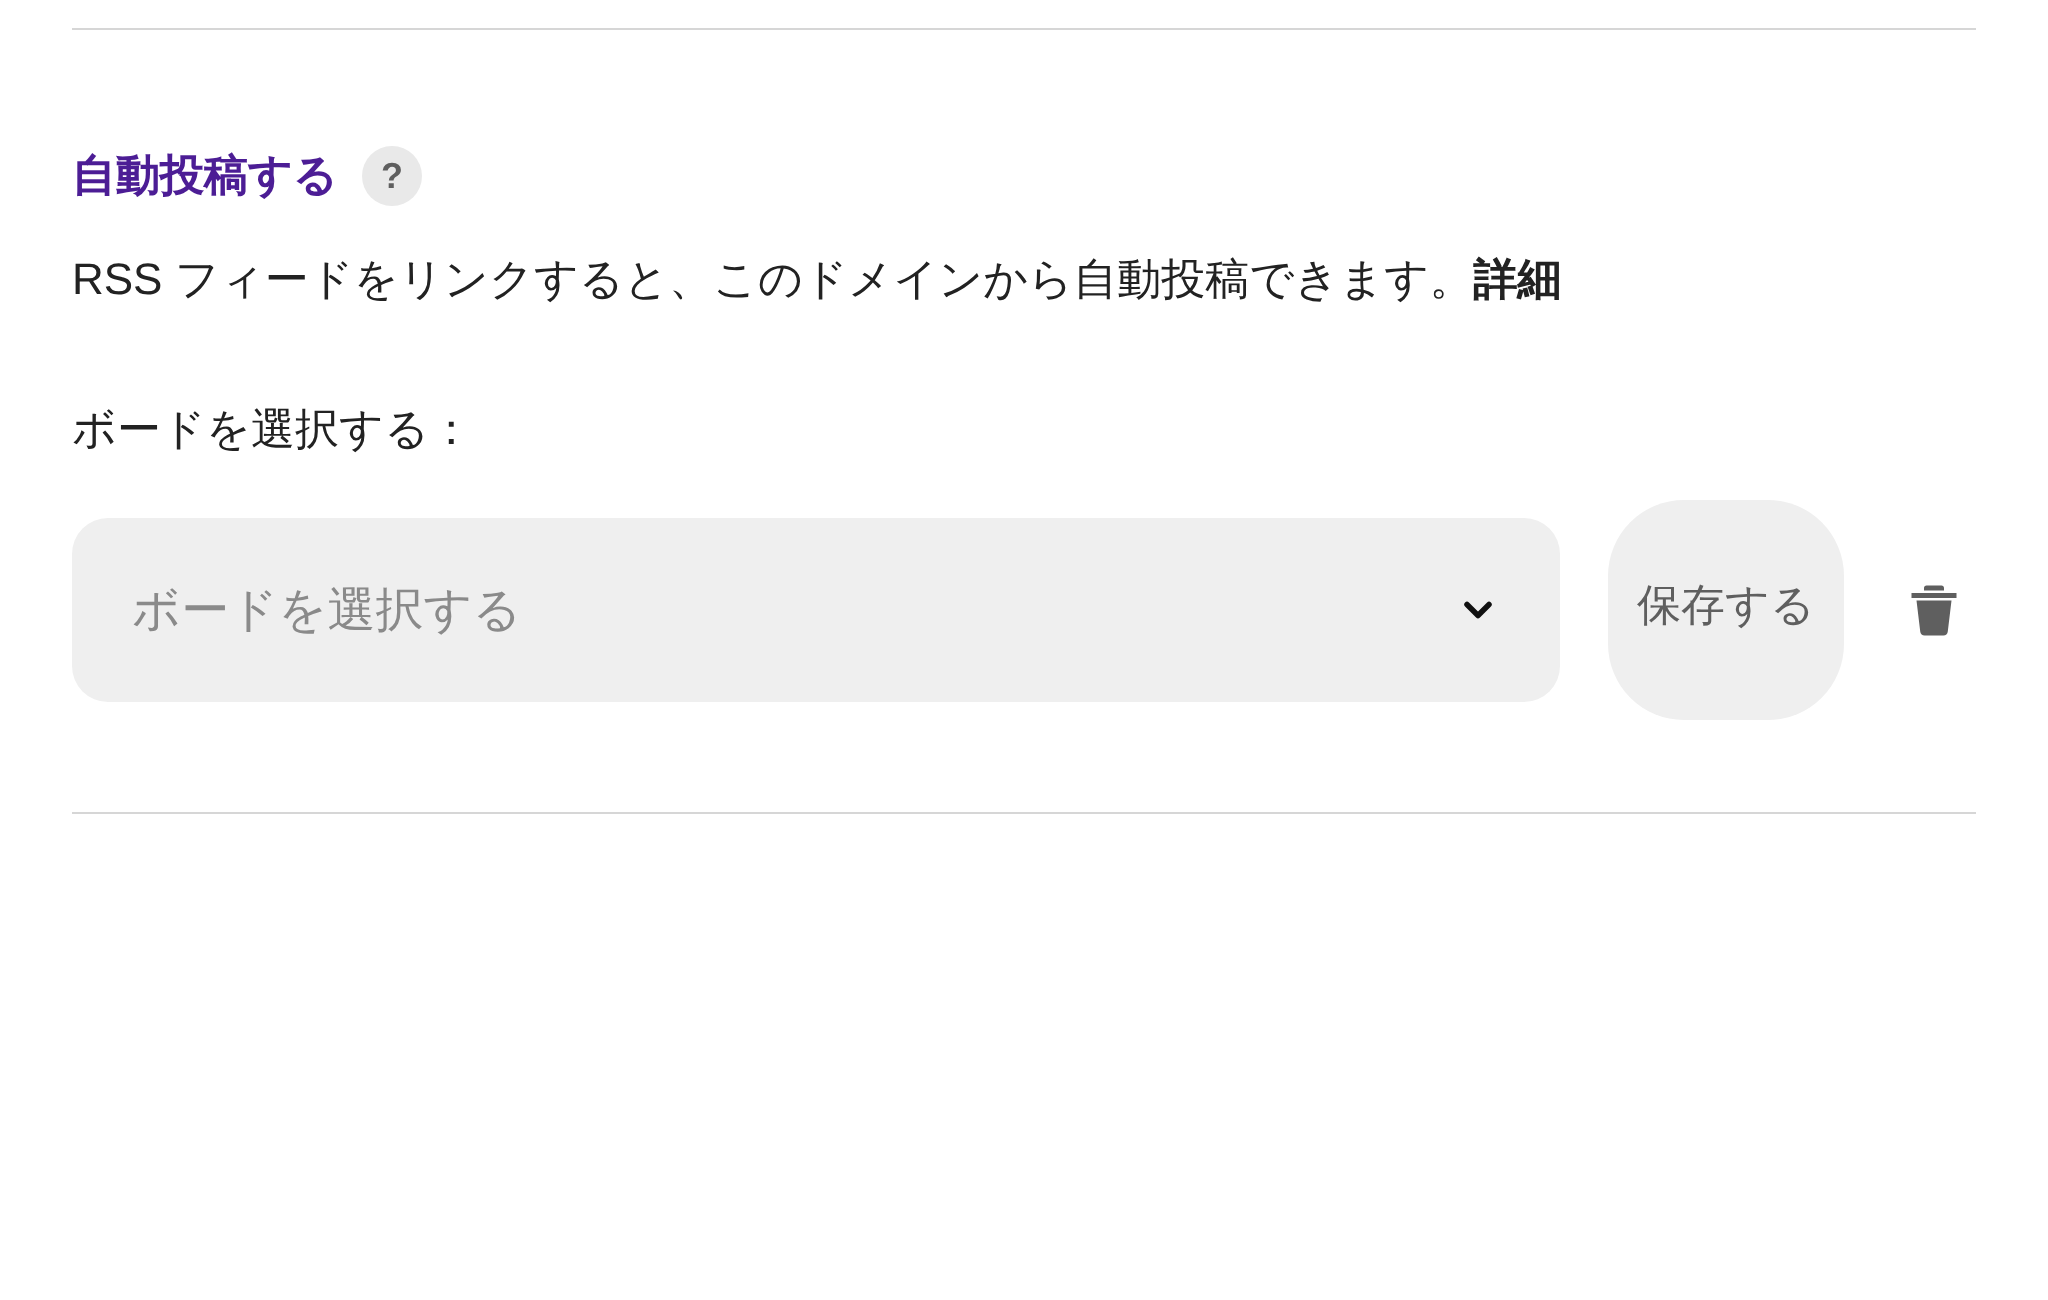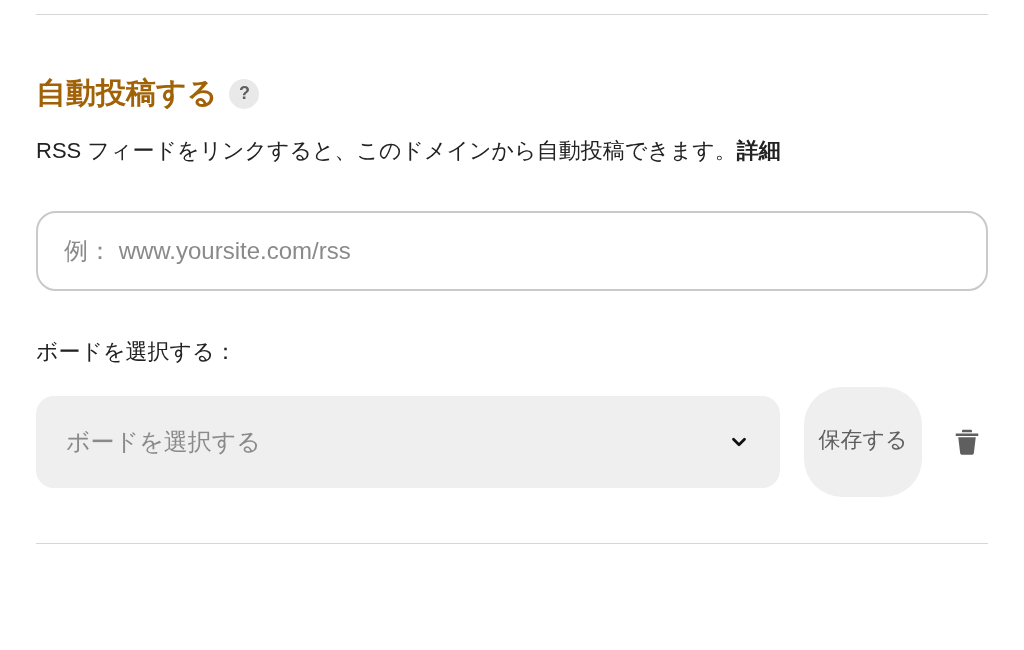--- a/index.html
+++ b/index.html
@@ -26,23 +26,23 @@
     .section {
       padding-top: 44px;
     }
     .heading-row {
       display: flex;
       align-items: center;
       gap: 12px;
       margin-bottom: 20px;
     }
     .heading {
-      font-size: 30px;
+      font-size: 22px;
       font-weight: 700;
-      color: #a16207;
+      color: #4c1d95;
     }
     .help-badge {
       width: 30px;
       height: 30px;
       border-radius: 50%;
       background: #e9e9e9;
       display: flex;
       align-items: center;
       justify-content: center;
       font-size: 18px;
@@ -139,21 +139,20 @@
   <div class="heading-row">
     <h2 class="heading">自動投稿する</h2>
     <div class="help-badge">?</div>
   </div>
 
   <p class="description">
     <span>RSS フィードをリンクすると、このドメインから自動投稿できます。</span><span class="bold">詳細</span>
   </p>
 
 
-  <input type="text" class="url-input" placeholder="例： www.yoursite.com/rss" style="">
 
   <div class="field-label">ボードを選択する：</div>
 
   <div class="board-row">
     <div class="board-select">
       <span class="board-select-text">ボードを選択する</span>
       <span class="chevron">
         <svg width="22" height="22" viewBox="0 0 24 24" fill="none" stroke="#111" stroke-width="3" stroke-linecap="round" stroke-linejoin="round">
           <polyline points="6 9 12 15 18 9"></polyline>
         </svg>

